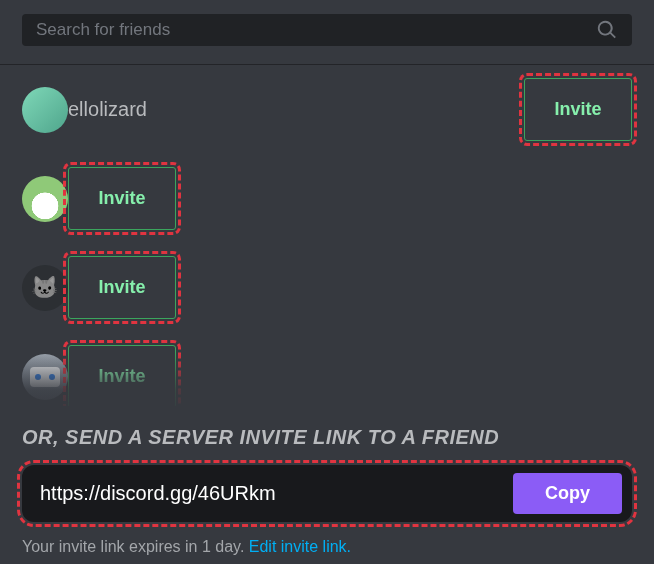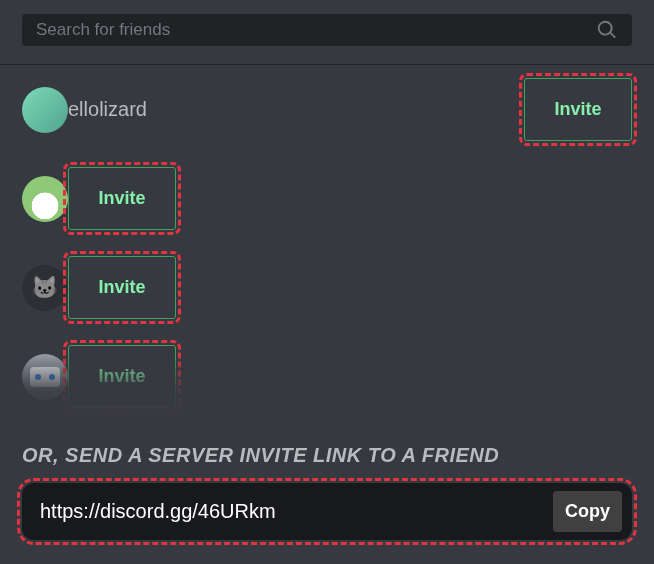--- a/index.html
+++ b/index.html
@@ -116,27 +116,27 @@
   }
   .link-box input {
     flex: 1;
     background: transparent;
     border: none;
     outline: none;
     color: #fff;
     font-size: 20px;
   }
   .copy-btn {
-    background: #404040;
+    background: #8b5cf6;
     color: #fff;
     border: none;
     border-radius: 4px;
     font-size: 18px;
     font-weight: 600;
-    padding: 10px 12px;
+    padding: 10px 32px;
     cursor: pointer;
   }
   .expire {
     font-size: 16px;
     color: #a3a6aa;
   }
   .expire a {
     color: #00aff4;
     text-decoration: none;
     cursor: pointer;
@@ -196,13 +196,17 @@
   </div>
 
 <div class="fade-overlay"></div>
 
 <div class="bottom">
   <div class="or-label">OR, SEND A SERVER INVITE LINK TO A FRIEND</div>
   <div class="link-box dashed-red" id="link-box">
     <input readonly="" value="https://discord.gg/46URkm" style="">
     <button class="copy-btn">Copy</button>
   </div>
+  <div class="expire">
+    <span>Your invite link expires in 1 day. </span>
+    <a>Edit invite link.</a>
+  </div>
 </div>
 
 </body></html>

